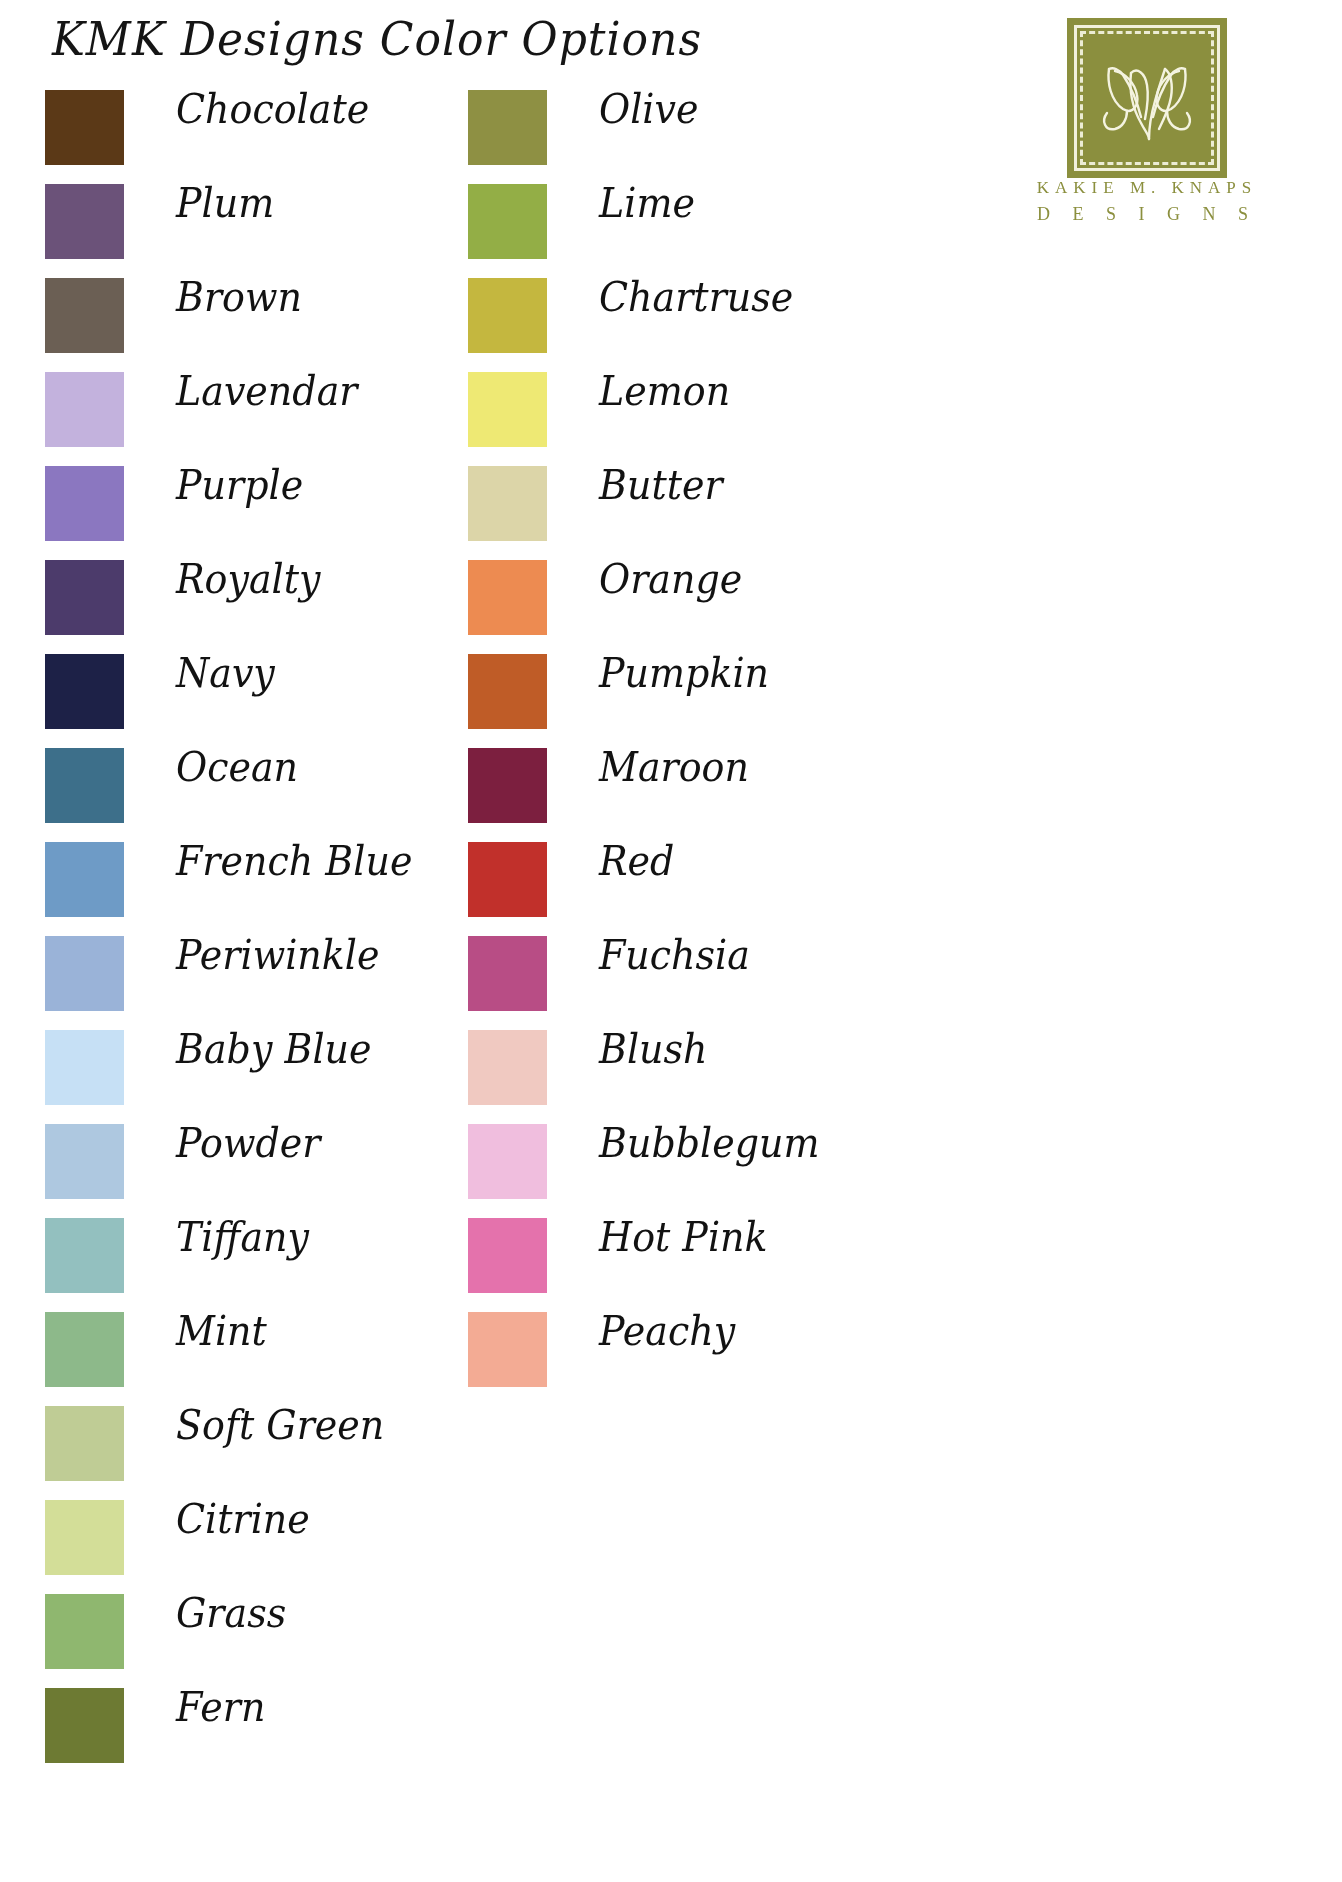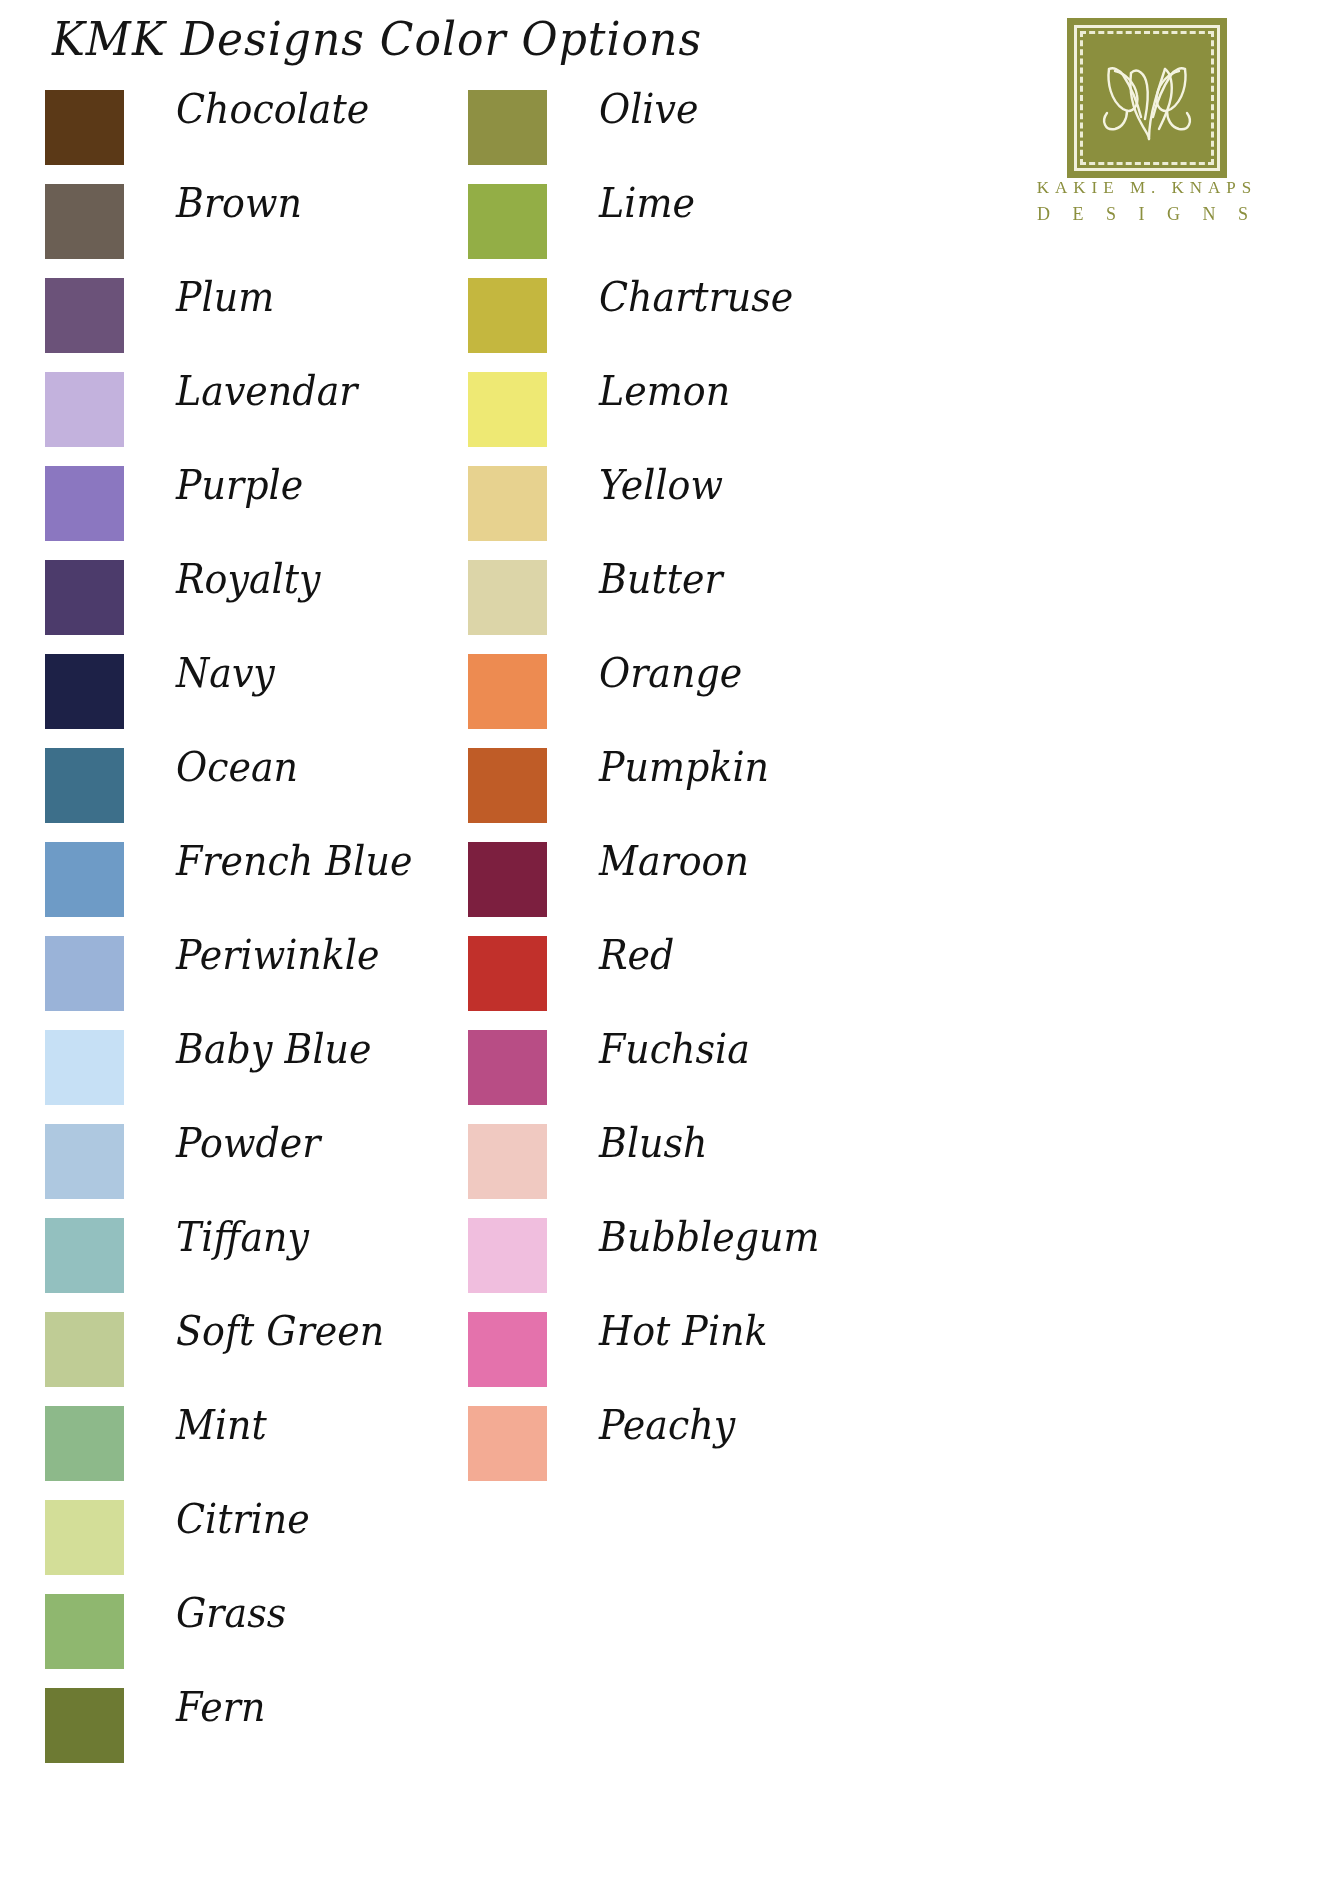--- a/index.html
+++ b/index.html
@@ -150,28 +150,28 @@
   <div id="logo-name">KAKIE M. KNAPS</div>
   <div id="logo-sub">D E S I G N S</div>
 </div>
 
 <div class="color-column" id="color-column-left">
     <div class="color-row">
       <div class="swatch" style="background: rgb(91, 57, 23);"></div>
       <div class="swatch-label">Chocolate</div>
     </div>
     <div class="color-row">
+      <div class="swatch" style="background: rgb(107, 82, 121);"></div>
+      <div class="swatch-label">Plum</div>
+    </div>
+    <div class="color-row">
       <div class="swatch" style="background: rgb(107, 95, 84);"></div>
       <div class="swatch-label">Brown</div>
     </div>
     <div class="color-row">
-      <div class="swatch" style="background: rgb(107, 82, 121);"></div>
-      <div class="swatch-label">Plum</div>
-    </div>
-    <div class="color-row">
       <div class="swatch" style="background: rgb(195, 178, 221);"></div>
       <div class="swatch-label">Lavendar</div>
     </div>
     <div class="color-row">
       <div class="swatch" style="background: rgb(139, 119, 192);"></div>
       <div class="swatch-label">Purple</div>
     </div>
     <div class="color-row">
       <div class="swatch" style="background: rgb(76, 59, 107);"></div>
       <div class="swatch-label">Royalty</div>
@@ -198,28 +198,28 @@
     </div>
     <div class="color-row">
       <div class="swatch" style="background: rgb(174, 200, 224);"></div>
       <div class="swatch-label">Powder</div>
     </div>
     <div class="color-row">
       <div class="swatch" style="background: rgb(147, 192, 191);"></div>
       <div class="swatch-label">Tiffany</div>
     </div>
     <div class="color-row">
+      <div class="swatch" style="background: rgb(141, 185, 138);"></div>
+      <div class="swatch-label">Mint</div>
+    </div>
+    <div class="color-row">
       <div class="swatch" style="background: rgb(191, 204, 149);"></div>
       <div class="swatch-label">Soft Green</div>
     </div>
     <div class="color-row">
-      <div class="swatch" style="background: rgb(141, 185, 138);"></div>
-      <div class="swatch-label">Mint</div>
-    </div>
-    <div class="color-row">
       <div class="swatch" style="background: rgb(211, 222, 152);"></div>
       <div class="swatch-label">Citrine</div>
     </div>
     <div class="color-row">
       <div class="swatch" style="background: rgb(143, 183, 111);"></div>
       <div class="swatch-label">Grass</div>
     </div>
     <div class="color-row">
       <div class="swatch" style="background: rgb(109, 122, 51);"></div>
       <div class="swatch-label">Fern</div>
@@ -237,24 +237,20 @@
     </div>
     <div class="color-row">
       <div class="swatch" style="background: rgb(196, 183, 63);"></div>
       <div class="swatch-label">Chartruse</div>
     </div>
     <div class="color-row">
       <div class="swatch" style="background: rgb(238, 233, 116);"></div>
       <div class="swatch-label">Lemon</div>
     </div>
     <div class="color-row">
-      <div class="swatch" style="background: rgb(231, 210, 143);"></div>
-      <div class="swatch-label">Yellow</div>
-    </div>
-    <div class="color-row">
       <div class="swatch" style="background: rgb(220, 213, 168);"></div>
       <div class="swatch-label">Butter</div>
     </div>
     <div class="color-row">
       <div class="swatch" style="background: rgb(237, 139, 81);"></div>
       <div class="swatch-label">Orange</div>
     </div>
     <div class="color-row">
       <div class="swatch" style="background: rgb(191, 92, 39);"></div>
       <div class="swatch-label">Pumpkin</div>

